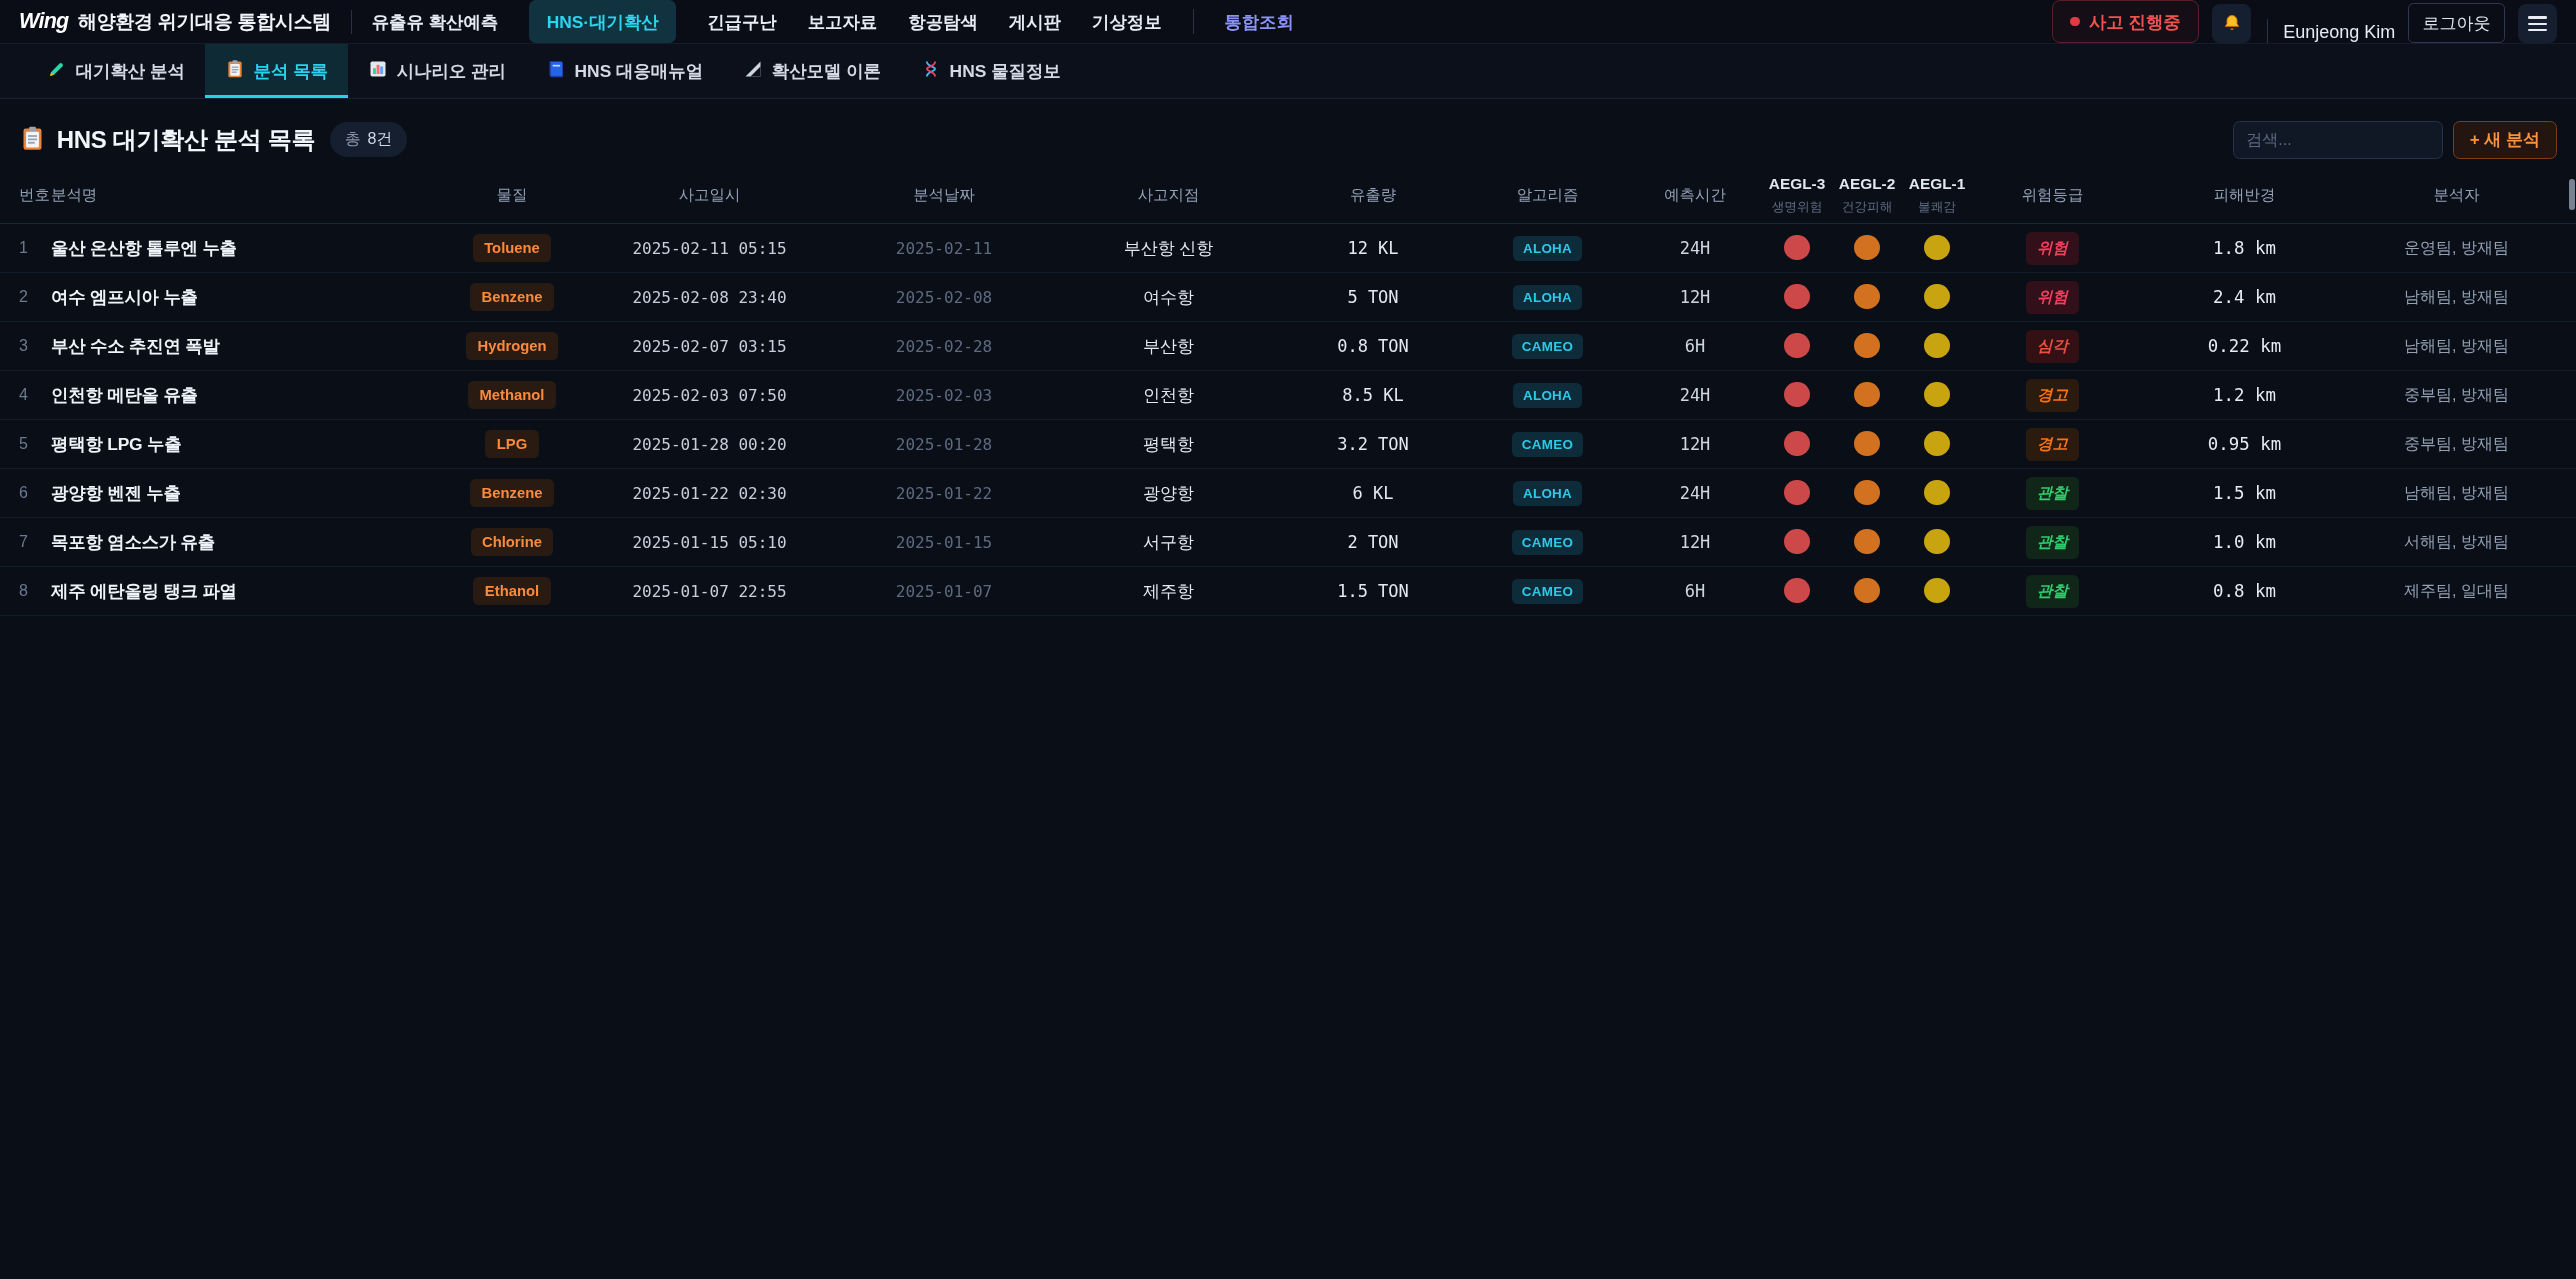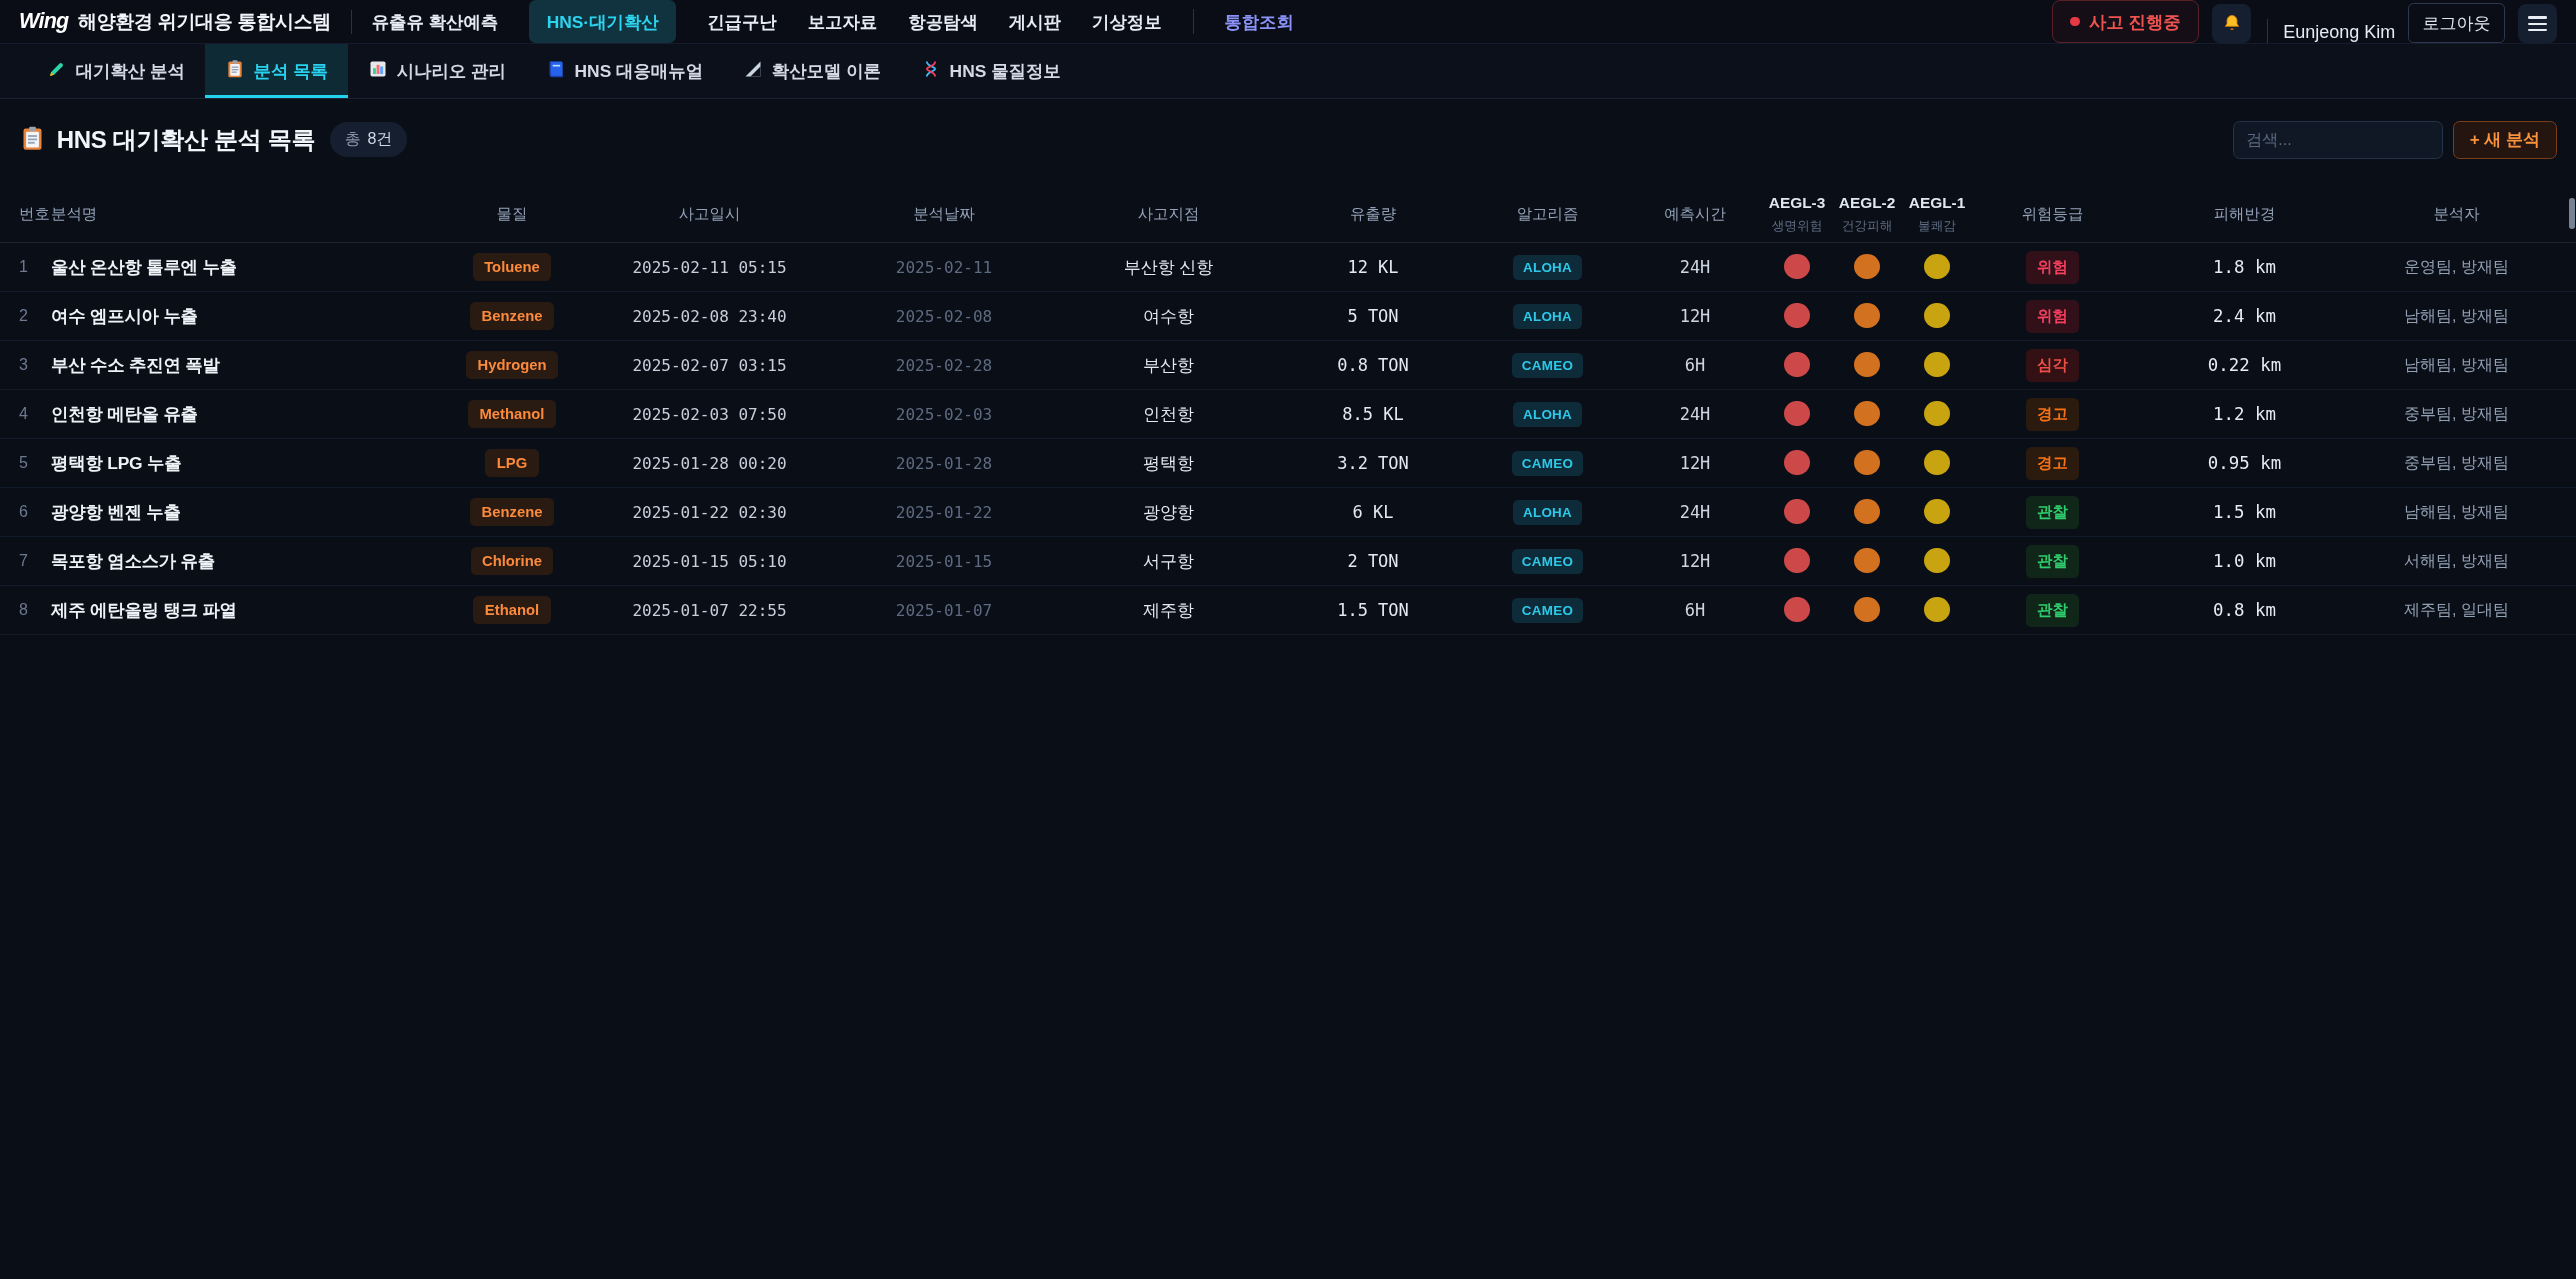--- a/index.html
+++ b/index.html
@@ -40,21 +40,21 @@
   .page-title { font-size:24px; font-weight:bold; color:#f2f6fa; letter-spacing:-0.3px; }
   .count-badge { display:flex; align-items:center; gap:6.7px; margin-left:14.8px; padding:6.7px 14.8px; border-radius:670px; background:#161f30; font-size:16px; }
   .count-label { color:#8794a8; }
   .count-value { color:#cfd8e4; }
   .head-right { margin-left:auto; display:flex; align-items:center; gap:9.4px; }
   .search-input { width:210px; height:38px; background:#101826; border:0.7px solid #263249; border-radius:6.7px; padding:0 12px; font-size:16px; color:#cfd8e4; font-family:"Liberation Sans","DejaVu Sans",sans-serif; outline:none; }
   .search-input::placeholder { color:#5b6880; }
   .new-btn { height:38px; padding:0 16px; border-radius:6.7px; background:#241510; border:0.7px solid #7c3d17; color:#fb923c; font-size:17px; font-weight:bold; cursor:pointer; white-space:nowrap; }
 
   
-  .table { margin-top:28px; position:relative; }
+  .table { margin-top:9px; position:relative; }
   .grid-row { display:grid; grid-template-columns:32px 384px 154px 241px 228px 221px 188px 161px 134px 70px 70px 70px 161px 223px 201px; align-items:center; padding:0 19px; }
   .thead { min-height:48px; border-bottom:0.7px solid #1b2536; padding-top:4px; padding-bottom:6.7px; }
   .th { font-size:15.4px; font-weight:500; color:#93a2b8; text-align:center; line-height:1.35; }
   .th.left { text-align:left; }
   .th-aegl .main { font-size:15.4px; font-weight:bold; color:#dfe7f0; }
   .th-aegl .sub { font-size:12.7px; color:#5e6d83; margin-top:4.7px; }
   .trow { height:49px; border-bottom:0.7px solid #121b2a; cursor:pointer; }
   .td { text-align:center; }
   .td.left { text-align:left; }
   .td-no { font-size:16px; color:#6d7a90; }
@@ -63,21 +63,21 @@
   .td-datetime { font-size:16px; color:#c6cfdb; }
   .td-adate { font-size:16px; color:#5d6a80; }
   .td-loc { font-size:17px; color:#e2e9f1; }
   .td-amount { font-size:17px; color:#e2e9f1; }
   .badge-algo { display:inline-block; padding:5px 10px; border-radius:5.4px; background:#0e2b3a; color:#2cc9e9; font-size:13.4px; font-weight:bold; letter-spacing:0.3px; }
   .td-hours { font-size:17px; color:#cdd6e1; }
   .aegl-dot { display:inline-block; width:25.5px; height:25.5px; border-radius:50%; }
   .dot-aegl3 { background:#cd4949; }
   .dot-aegl2 { background:#d2711f; }
   .dot-aegl1 { background:#c8a411; }
-  .badge-grade { display:inline-block; padding:6px 10.7px; border-radius:5.4px; font-size:15.4px; font-weight:bold; }
+  .badge-grade { display:inline-block; padding:6px 10.7px; border-radius:5.4px; font-size:15.4px; font-weight:bold;font-style:italic; }
   .grade-danger  { background:#321019; color:#f43f5e; }
   .grade-severe  { background:#321014; color:#ef4e44; }
   .grade-warning { background:#2b1a0e; color:#f97316; }
   .grade-observe { background:#0f2618; color:#2fcc6e; }
   .td-radius { font-size:17.4px; color:#e6ecf3; }
   .td-analyst { font-size:16px; color:#93a1b5; }
 
   .scroll-thumb { position:absolute; right:1.3px; top:-31px; width:5.4px; height:31px; border-radius:2.7px; background:#8b97a9; opacity:0.85; }
 </style>
 </head>

